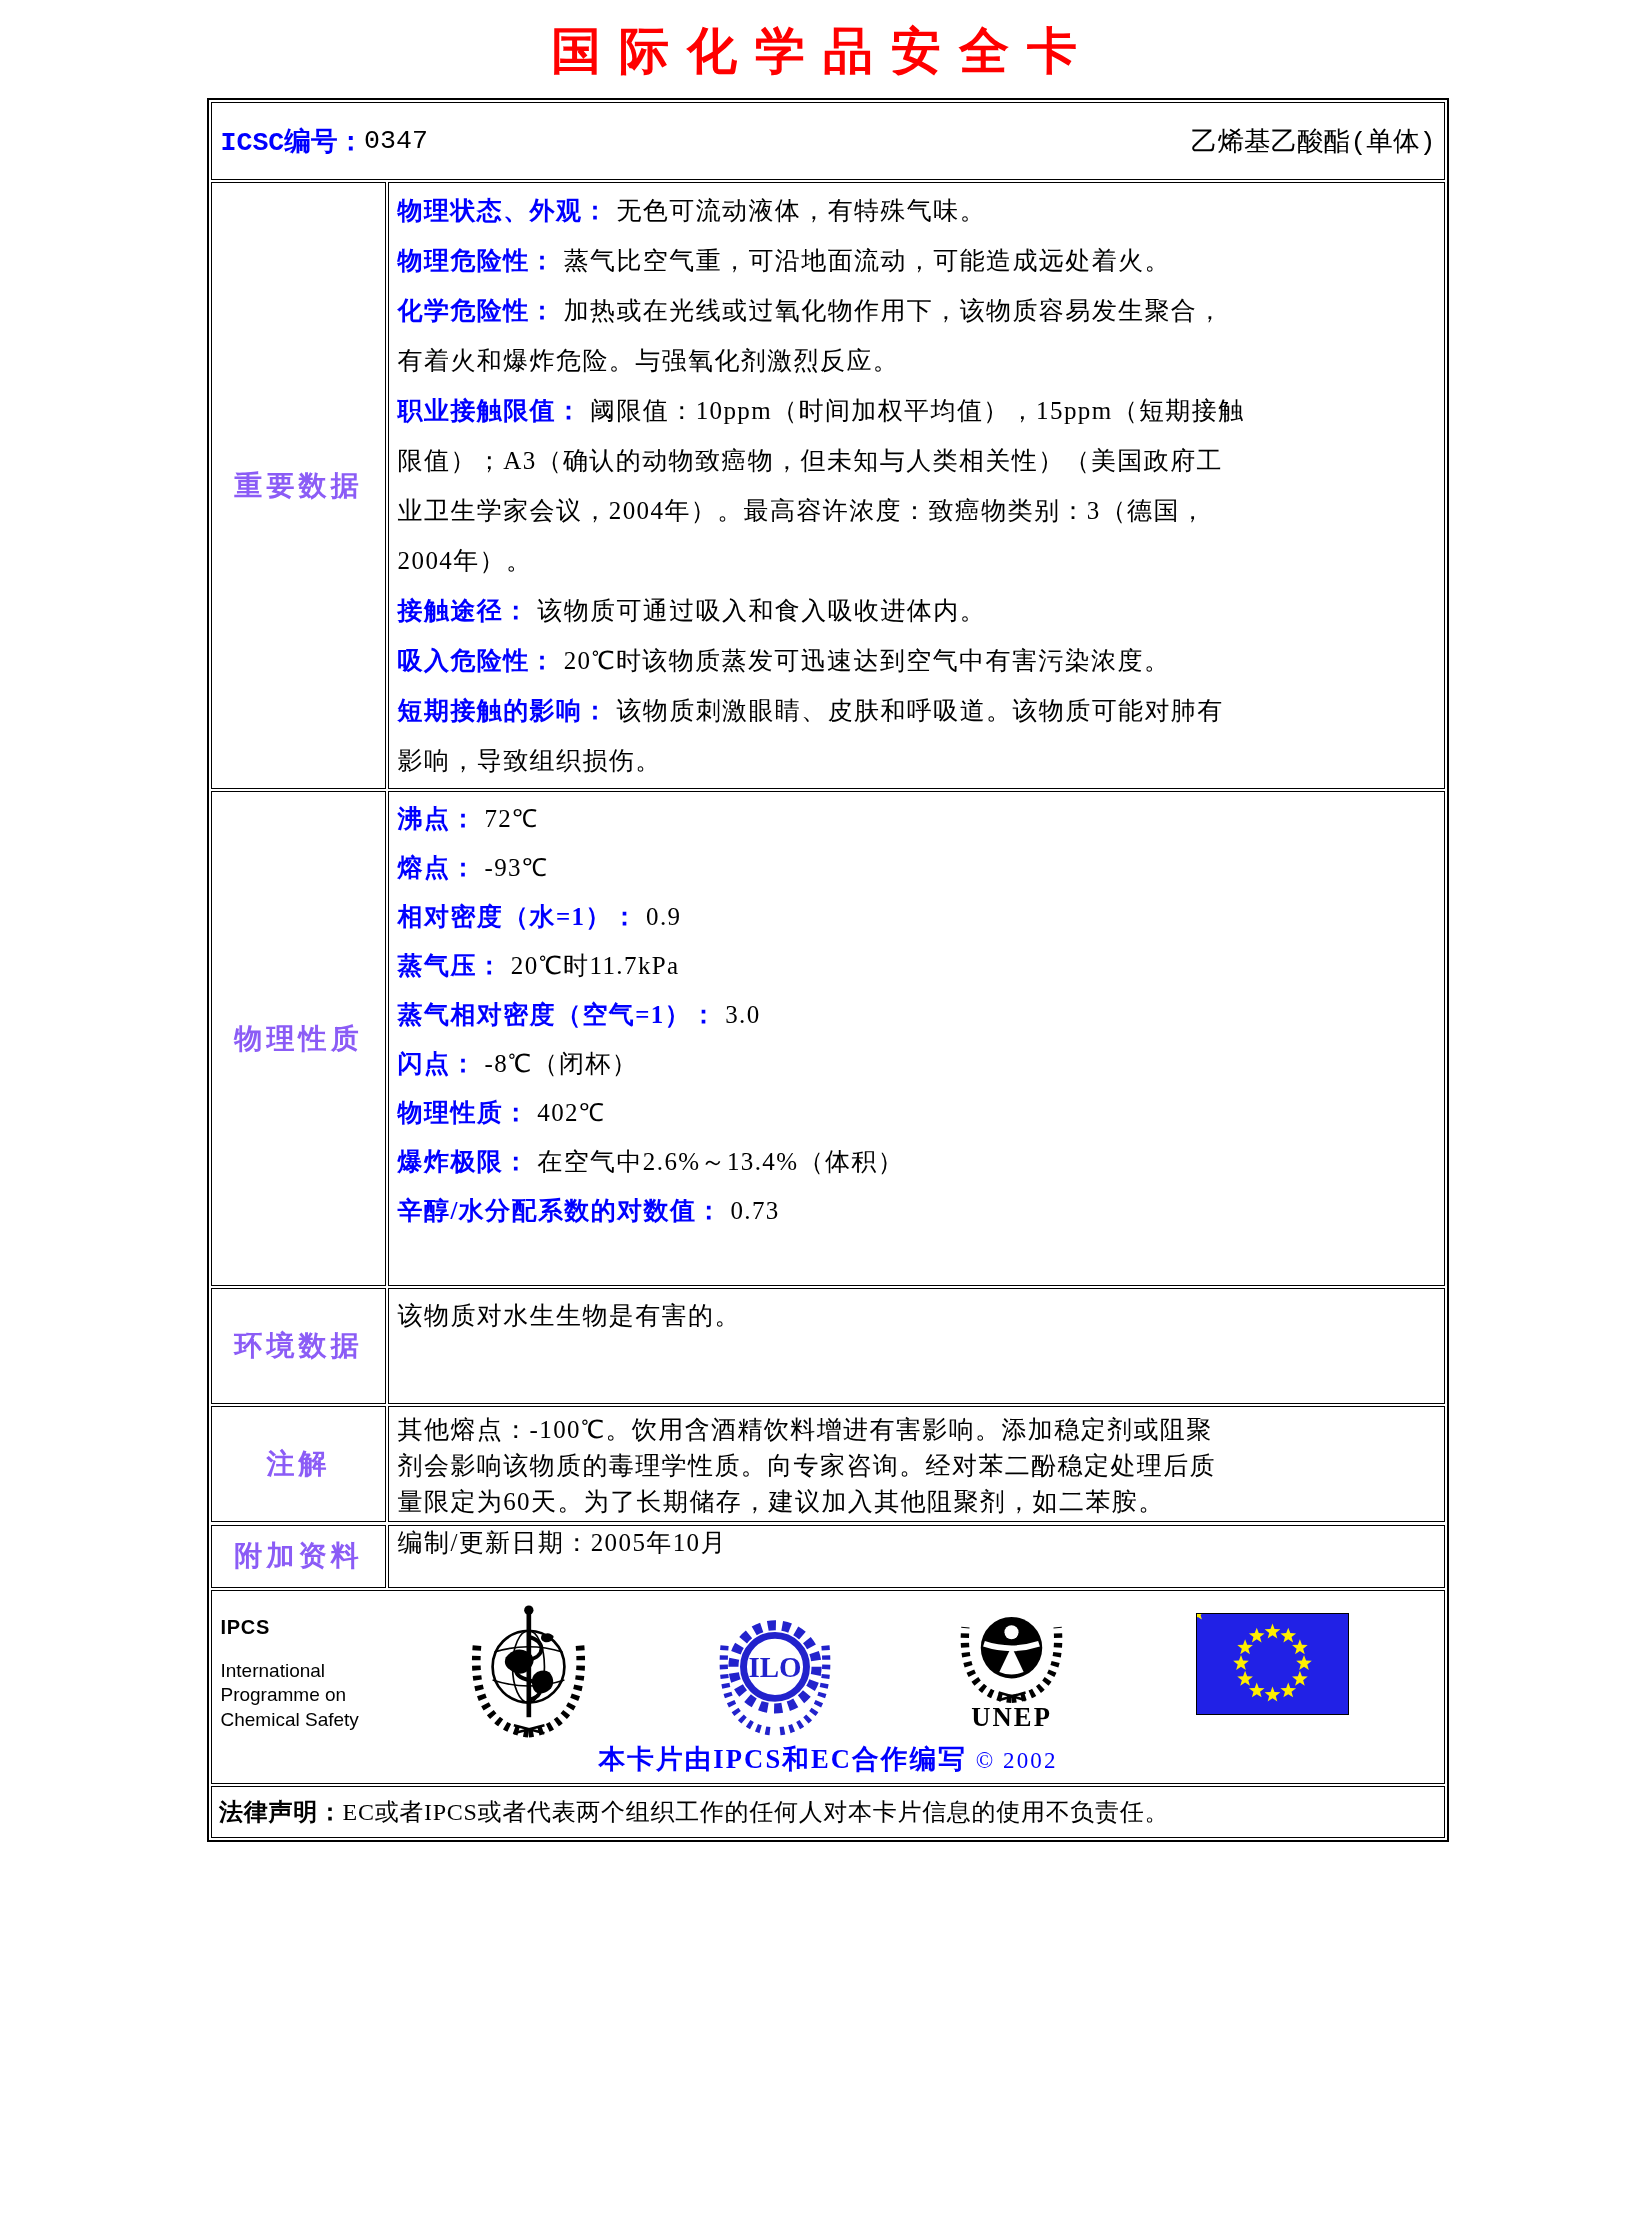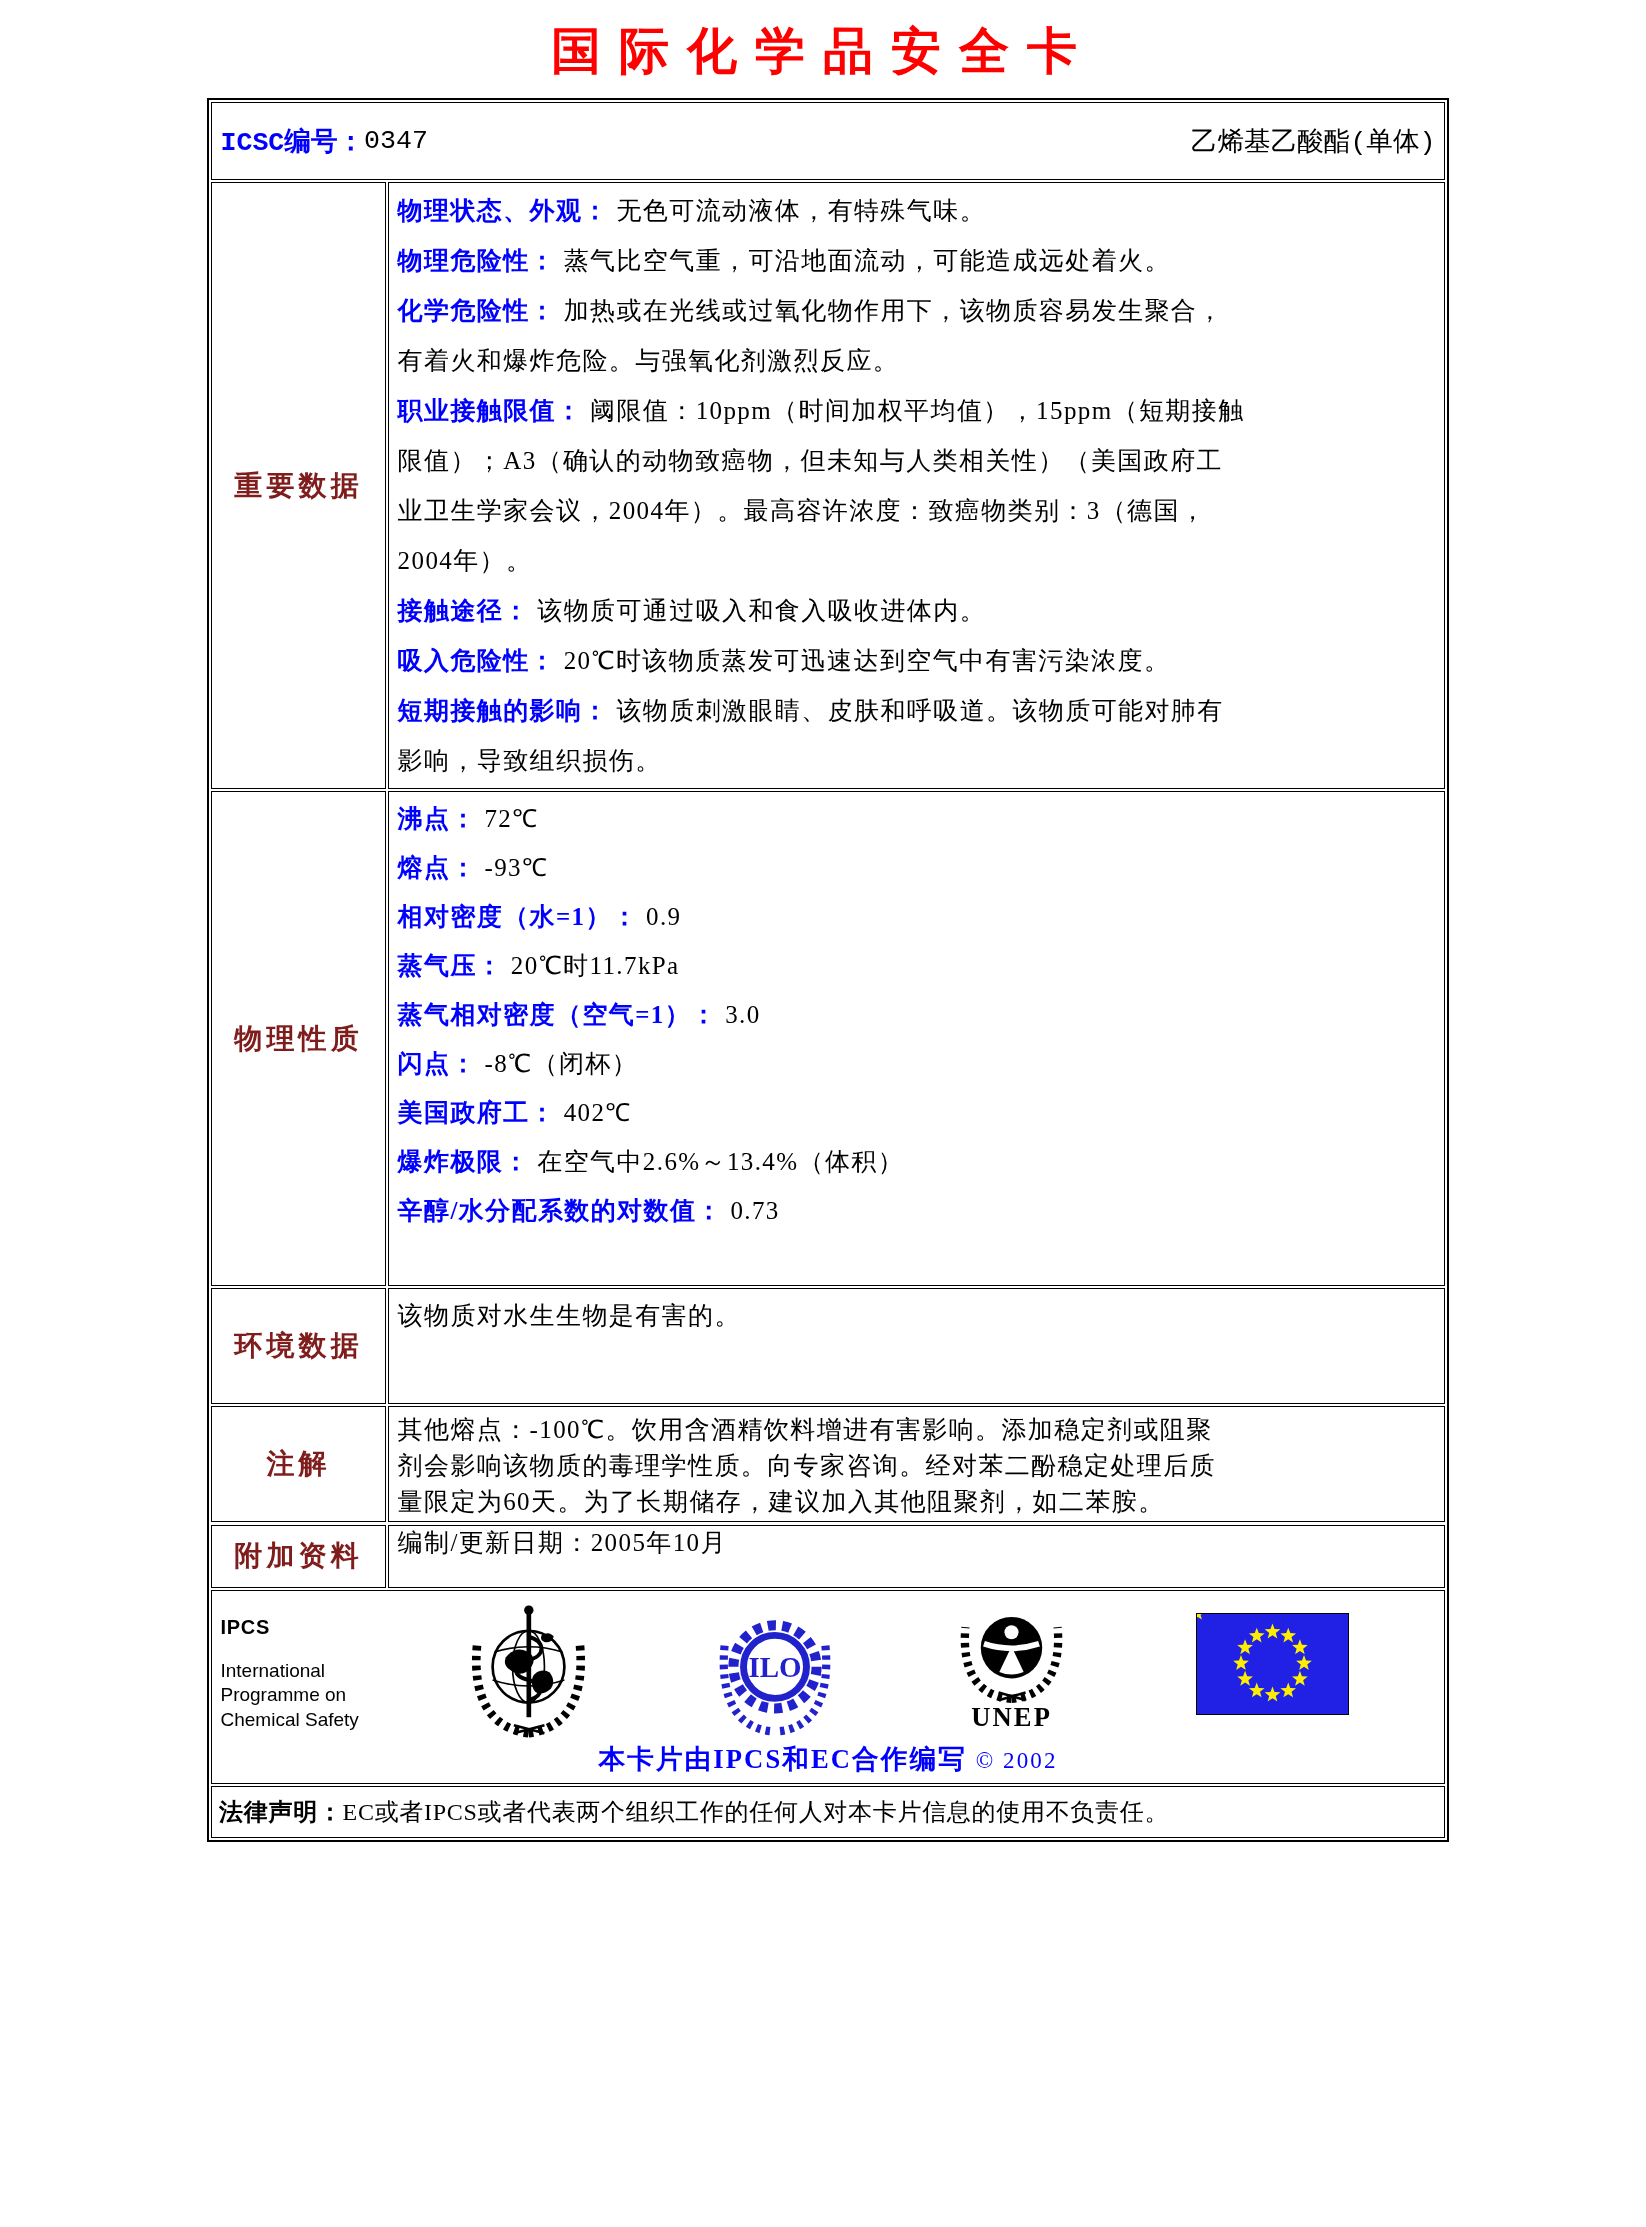--- a/index.html
+++ b/index.html
@@ -13,21 +13,21 @@
   }
   .card{
     position:absolute;left:207px;top:98px;width:1242px;
     box-sizing:border-box;border:2.8px solid #000;background:#fff;
     padding:2.1px;display:flex;flex-direction:column;gap:2.1px;
   }
   .row{display:flex;gap:2.1px;}
   .cell{border:1.4px solid #000;box-sizing:border-box;background:#fff;}
   .label-cell{
     flex:0 0 175px;display:flex;align-items:center;justify-content:center;
-    color:#7f1d1d;font-weight:bold;font-size:28px;letter-spacing:4.2px;text-align:center;
+    color:#8b5cf6;font-weight:bold;font-size:28px;letter-spacing:4.2px;text-align:center;
   }
   .content-cell{flex:1;padding:2.8px 9.8px 0 8.4px;font-size:25px;letter-spacing:1.4px;overflow:hidden;}
   .row-header{height:78px;}
   .row-header .cell{flex:1;display:flex;justify-content:space-between;align-items:center;
     font-size:26.6px;padding:0 8.4px;font-family:Liberation Mono, monospace;}
   .icsc-left{display:flex;align-items:center;}
   .row-important{height:607px;}
   .row-important .content-cell{line-height:50px;}
   .row-physical{height:495px;}
   .row-physical .content-cell{line-height:49px;padding-top:1.4px;}
@@ -99,21 +99,21 @@
 
   <div class="row row-physical">
     <div class="cell label-cell">物理性质</div>
     <div class="cell content-cell">
       <p class="item"><span class="ilbl">沸点：</span><span class="txt"> 72℃</span></p>
       <p class="item"><span class="ilbl">熔点：</span><span class="txt"> -93℃</span></p>
       <p class="item"><span class="ilbl">相对密度（水=1）：</span><span class="txt"> 0.9</span></p>
       <p class="item"><span class="ilbl">蒸气压：</span><span class="txt"> 20℃时11.7kPa</span></p>
       <p class="item"><span class="ilbl">蒸气相对密度（空气=1）：</span><span class="txt"> 3.0</span></p>
       <p class="item"><span class="ilbl">闪点：</span><span class="txt"> -8℃（闭杯）</span></p>
-      <p class="item"><span class="ilbl">美国政府工：</span><span class="txt"> 402℃</span></p>
+      <p class="item"><span class="ilbl">物理性质：</span><span class="txt"> 402℃</span></p>
       <p class="item"><span class="ilbl">爆炸极限：</span><span class="txt"> 在空气中2.6%～13.4%（体积）</span></p>
       <p class="item"><span class="ilbl">辛醇/水分配系数的对数值：</span><span class="txt"> 0.73</span></p>
     </div>
   </div>
 
   <div class="row row-env">
     <div class="cell label-cell">环境数据</div>
     <div class="cell content-cell">
       <span class="txt">该物质对水生生物是有害的。</span>
     </div>

